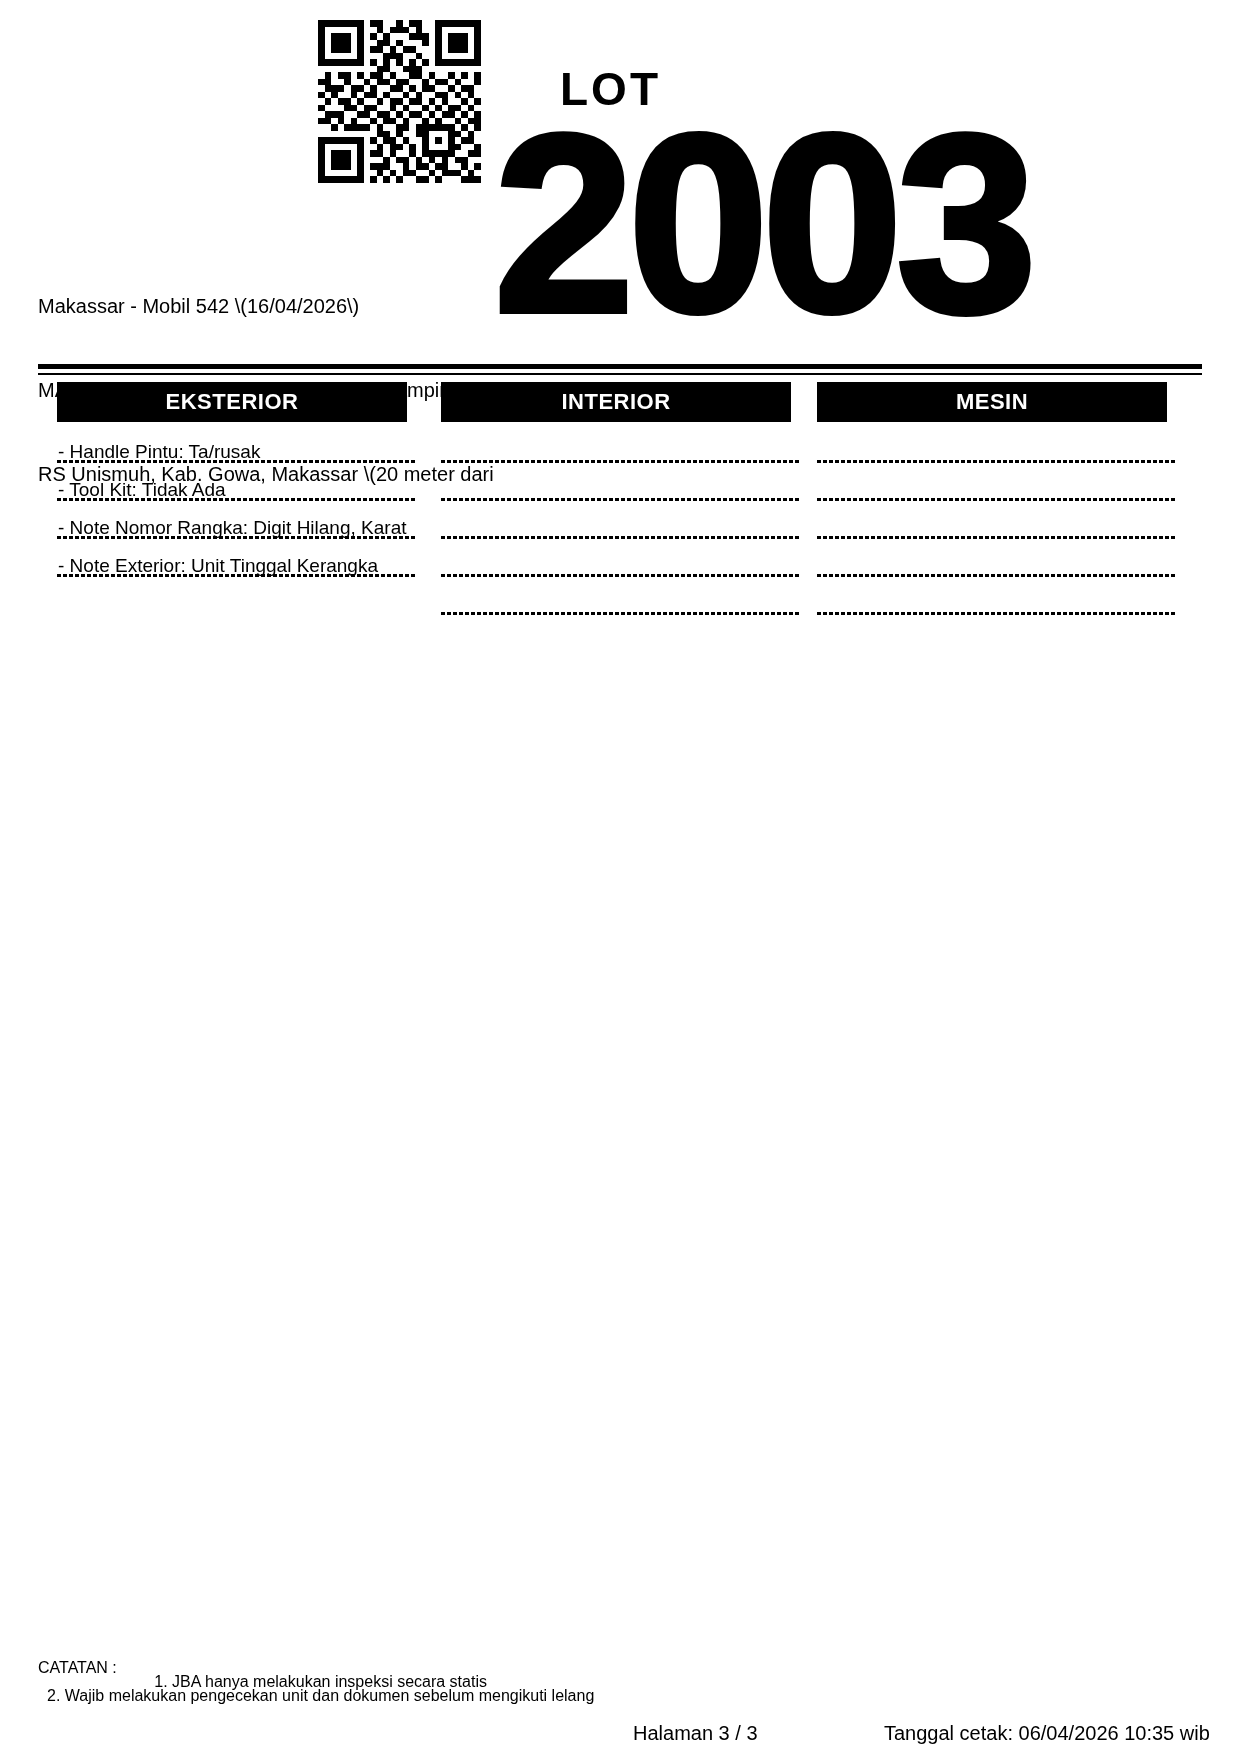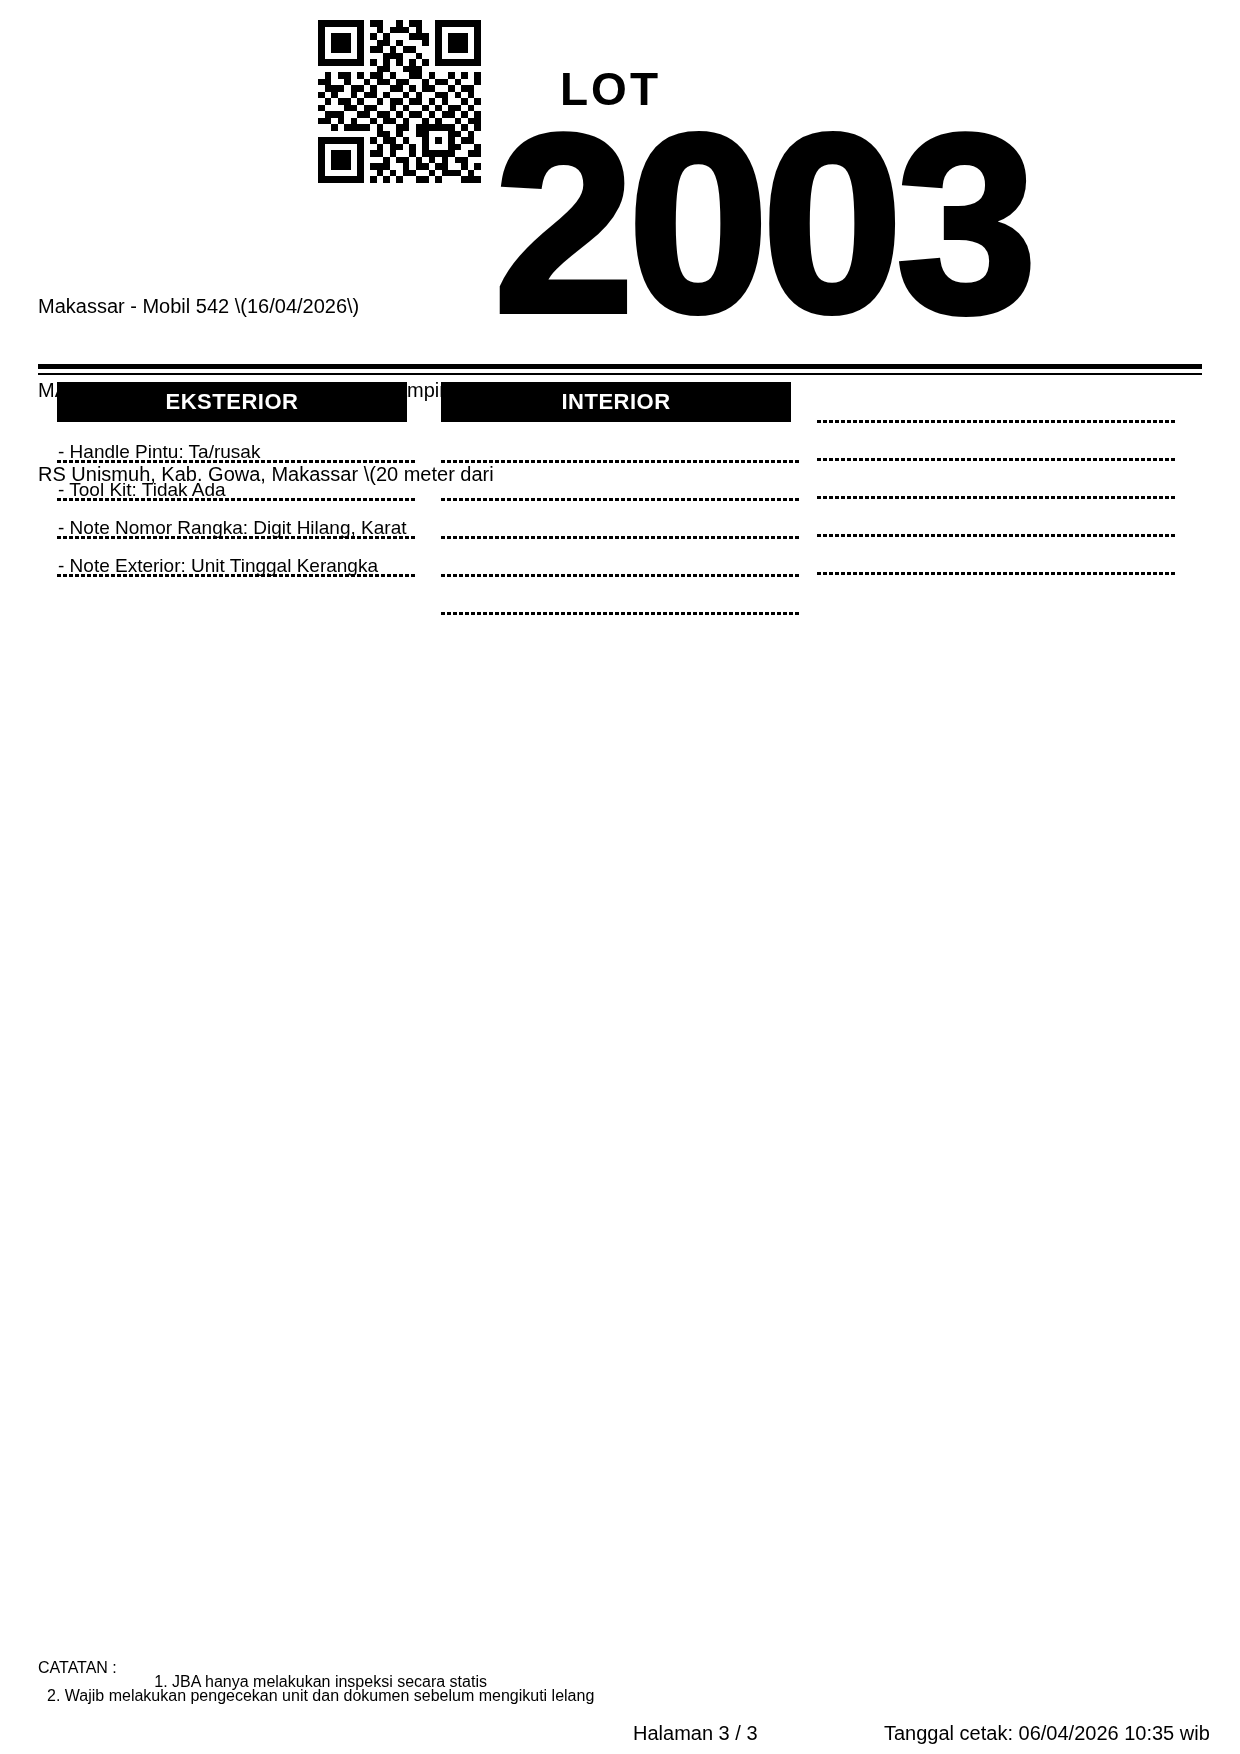--- a/index.html
+++ b/index.html
@@ -112,20 +112,21 @@
       <div class="row">
           <span class="dots"></span>
         </div>
       <div class="row">
           <span class="dots"></span>
         </div>
     </div>
   </div>
 
   <div class="col col-mesin">
+    <div class="col-header">MESIN</div>
     <div class="rows">
       <div class="row">
           <span class="dots"></span>
         </div>
       <div class="row">
           <span class="dots"></span>
         </div>
       <div class="row">
           <span class="dots"></span>
         </div>

